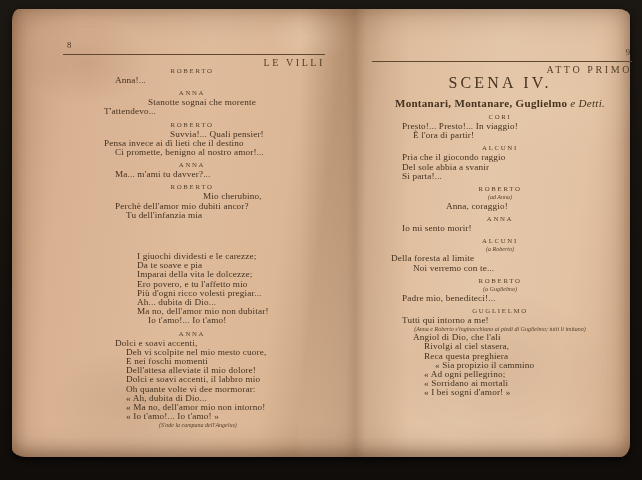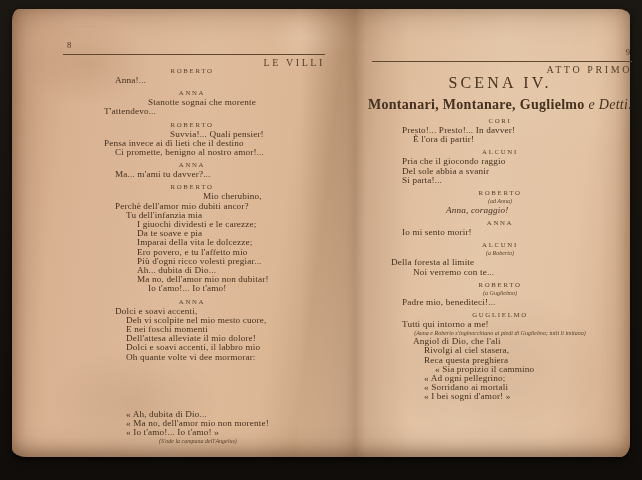--- a/index.html
+++ b/index.html
@@ -35,21 +35,21 @@
   .pnum{position:absolute;top:1px;font-size:8.5px;color:#4a3523;}
   .pnum.pl{left:4px;}
   .pnum.pr{right:2px;}
   .page-body{padding-top:6px;}
   .speaker{text-align:center;font-size:6.8px;letter-spacing:1.7px;margin-top:4px;margin-bottom:2px;color:#55402a;}
   .speaker-sub{text-align:center;font-size:6px;font-style:italic;line-height:7px;margin-bottom:1px;color:#55402a;}
   .vline{font-size:9.2px;line-height:9.2px;white-space:nowrap;letter-spacing:.15px;}
   .stage{font-size:6px;font-style:italic;line-height:8px;color:#55402a;white-space:nowrap;}
   .stage.center{text-align:center;white-space:normal;}
   .scene-heading{text-align:center;font-size:16px;letter-spacing:3.2px;margin-top:4px;margin-bottom:5px;color:#47331f;}
-  .cast{text-align:center;font-size:14px;font-weight:bold;margin-bottom:3px;letter-spacing:.3px;}
+  .cast{text-align:center;font-size:11px;font-weight:bold;margin-bottom:3px;letter-spacing:.3px;}
   .cast .it{font-weight:normal;font-style:italic;}
 </style>
 </head>
 <body>
 
 <div class="scan">
   <div class="gutter"></div>
 
   <div class="page page-left">
     <div class="header">
@@ -65,60 +65,60 @@
         <div class="speaker">ROBERTO</div>
         <div class="vline" style="padding-left: 115px;">Suvvia!... Quali pensier!</div>
         <div class="vline" style="padding-left: 49px;">Pensa invece ai dì lieti che il destino</div>
         <div class="vline" style="padding-left: 60px;">Ci promette, benigno al nostro amor!...</div>
         <div class="speaker">ANNA</div>
         <div class="vline" style="padding-left: 60px;">Ma... m'ami tu davver?...</div>
         <div class="speaker">ROBERTO</div>
         <div class="vline" style="padding-left: 148px;">Mio cherubino,</div>
         <div class="vline" style="padding-left: 60px;">Perchè dell'amor mio dubiti ancor?</div>
         <div class="vline" style="padding-left: 71px;">Tu dell'infanzia mia</div>
-        <div class="vline" style="padding-left: 82px;">I giuochi dividesti e le carezze;</div>
+        <div class="vline" style="padding-left: 82px; margin-top: 32px;">I giuochi dividesti e le carezze;</div>
         <div class="vline" style="padding-left: 82px;">Da te soave e pia</div>
         <div class="vline" style="padding-left: 82px;">Imparai della vita le dolcezze;</div>
         <div class="vline" style="padding-left: 82px;">Ero povero, e tu l'affetto mio</div>
         <div class="vline" style="padding-left: 82px;">Più d'ogni ricco volesti pregiar...</div>
         <div class="vline" style="padding-left: 82px;">Ah... dubita di Dio...</div>
         <div class="vline" style="padding-left: 82px;">Ma no, dell'amor mio non dubitar!</div>
         <div class="vline" style="padding-left: 93px;">Io t'amo!... Io t'amo!</div>
         <div class="speaker">ANNA</div>
         <div class="vline" style="padding-left: 60px;">Dolci e soavi accenti,</div>
         <div class="vline" style="padding-left: 71px;">Deh vi scolpite nel mio mesto cuore,</div>
         <div class="vline" style="padding-left: 71px;">E nei foschi momenti</div>
         <div class="vline" style="padding-left: 71px;">Dell'attesa alleviate il mio dolore!</div>
         <div class="vline" style="padding-left: 71px;">Dolci e soavi accenti, il labbro mio</div>
         <div class="vline" style="padding-left: 71px;">Oh quante volte vi dee mormorar:</div>
-        <div class="vline" style="padding-left: 71px; margin-top: 48px;">« Ah, dubita di Dio...</div>
-        <div class="vline" style="padding-left: 71px;">« Ma no, dell'amor mio non morente!</div>
+        <div class="vline" style="padding-left: 71px;">« Ah, dubita di Dio...</div>
+        <div class="vline" style="padding-left: 71px;">« Ma no, dell'amor mio non intorno!</div>
         <div class="vline" style="padding-left: 71px;">« Io t'amo!... Io t'amo! »</div>
         <div class="stage" style="padding-left: 104px;">(S'ode la campana dell'Angelus)</div>
       </div>
   </div>
 
   <div class="page page-right">
     <div class="header">
       <span class="running">ATTO PRIMO</span>
       <span class="pnum pr">9</span>
     </div>
     <div class="page-body">
         <div class="scene-heading">SCENA IV.</div>
         <div class="cast"><span>Montanari, Montanare, Guglielmo</span><span class="it"> e Detti.</span></div>
         <div class="speaker">CORI</div>
-        <div class="vline" style="padding-left: 38px;">Presto!... Presto!... In davver!</div>
+        <div class="vline" style="padding-left: 38px;">Presto!... Presto!... In viaggio!</div>
         <div class="vline" style="padding-left: 49px;">È l'ora di partir!</div>
         <div class="speaker">ALCUNI</div>
         <div class="vline" style="padding-left: 38px;">Pria che il giocondo raggio</div>
         <div class="vline" style="padding-left: 38px;">Del sole abbia a svanir</div>
         <div class="vline" style="padding-left: 38px;">Si parta!...</div>
         <div class="speaker">ROBERTO</div>
         <div class="speaker-sub">(ad Anna)</div>
-        <div class="vline" style="padding-left: 82px; font-style: italic;">Anna, coraggio!</div>
+        <div class="vline" style="padding-left: 82px;">Anna, coraggio!</div>
         <div class="speaker">ANNA</div>
         <div class="vline" style="padding-left: 38px;">Io mi sento morir!</div>
         <div class="speaker">ALCUNI</div>
         <div class="speaker-sub">(a Roberto)</div>
         <div class="vline" style="padding-left: 27px;">Della foresta al limite</div>
         <div class="vline" style="padding-left: 49px;">Noi verremo con te...</div>
         <div class="speaker">ROBERTO</div>
         <div class="speaker-sub">(a Guglielmo)</div>
         <div class="vline" style="padding-left: 38px;">Padre mio, benediteci!...</div>
         <div class="speaker">GUGLIELMO</div>

